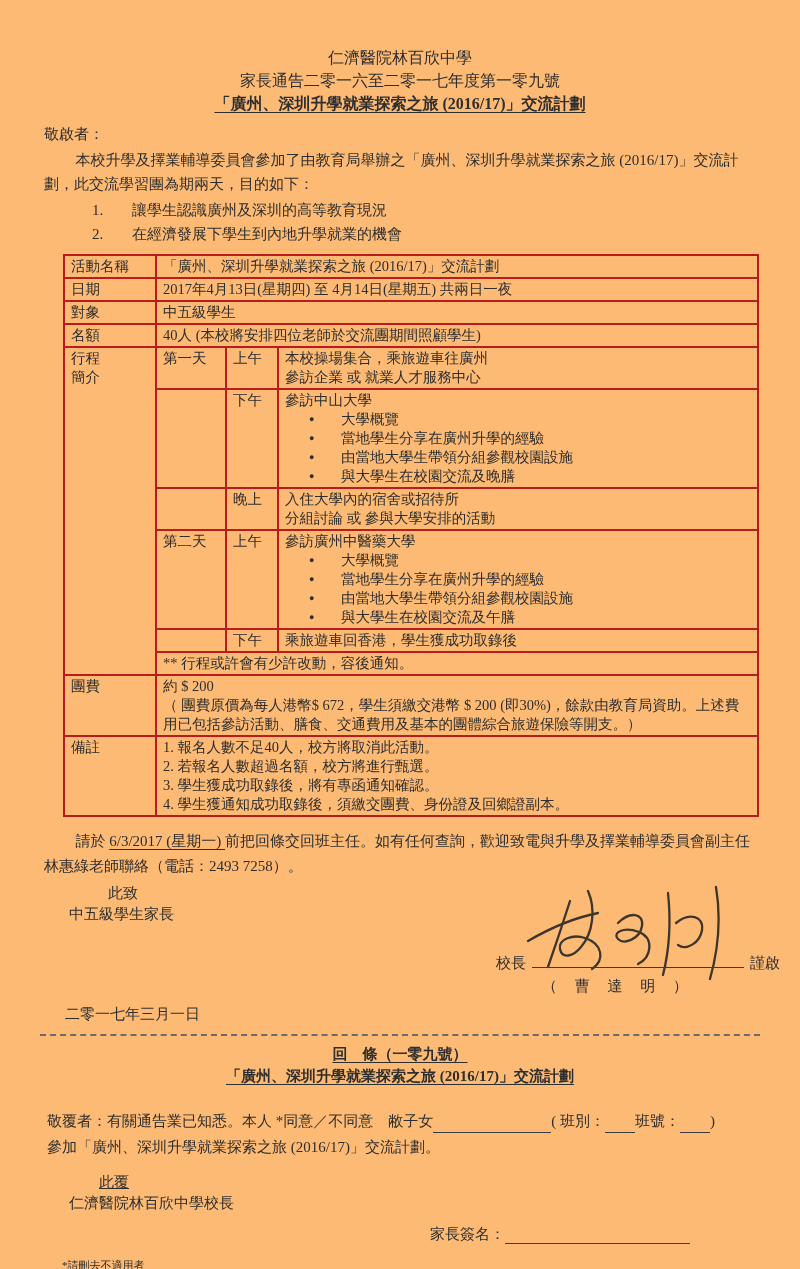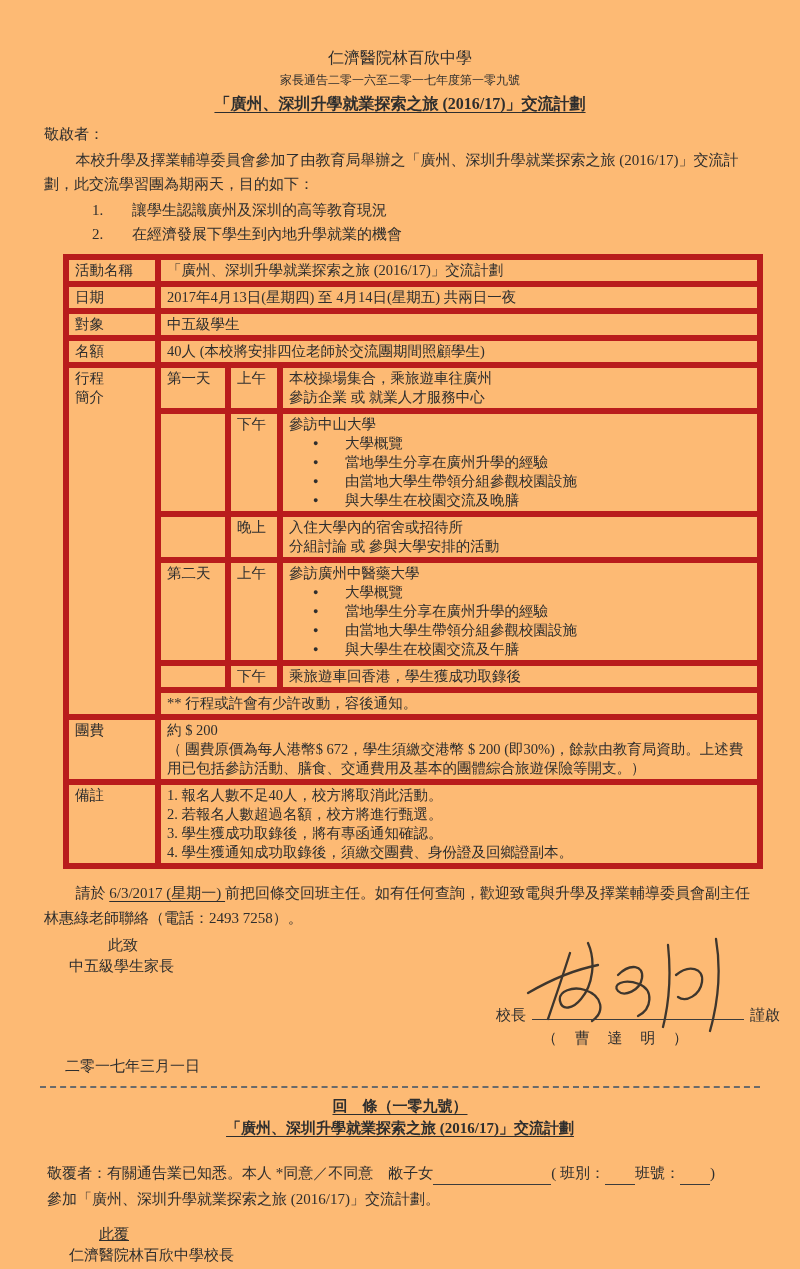--- a/index.html
+++ b/index.html
@@ -11,34 +11,34 @@
     color:#2e2e2e;
     font-family:"Liberation Serif","DejaVu Serif",serif;
     font-size:15px;
     box-sizing:border-box;
     padding:46px 44px 0 44px;
     overflow:hidden;
   }
   
   .header { text-align:center; line-height:23px; }
   .header .school { font-size:16px; }
-  .header .notice-no { font-size:12px; }
+  .header .notice-no { font-size:16px; }
   .header .doc-title { font-size:16px; font-weight:bold; text-decoration:underline; text-underline-offset:3px; }
 
   
   .salutation { margin-top:9px; line-height:21px; }
   .intro { margin-top:3px; text-indent:2.1em; line-height:24px; }
   .objectives { margin-top:2px; }
   .obj-row { display:flex; line-height:24px; }
   .obj-num { margin-left:48px; width:26px; }
   .obj-text { margin-left:14px; }
 
   
   table.notice { border-collapse:collapse; margin:8px 0 0 19px; width:694px; font-size:14.5px; table-layout:fixed; }
-  table.notice td { border:6px solid #b91c1c; padding:1px 6px; vertical-align:top; line-height:19px; word-break:break-all; }
+  table.notice td { border:2px solid #b91c1c; padding:1px 6px; vertical-align:top; line-height:19px; word-break:break-all; }
   td.lblcell { vertical-align:top; }
   td.vmid { vertical-align:middle; }
   .pre { white-space:pre-line; }
   .bullet-row { display:flex; padding-left:24px; line-height:19px; }
   .bullet-glyph { width:32px; font-size:9px; flex:none; }
   .note-cell { line-height:19px; }
 
   
   .return-para { margin-top:12px; line-height:25px; text-indent:2.1em; }
   .deadline { text-decoration:underline; text-underline-offset:3px; }

